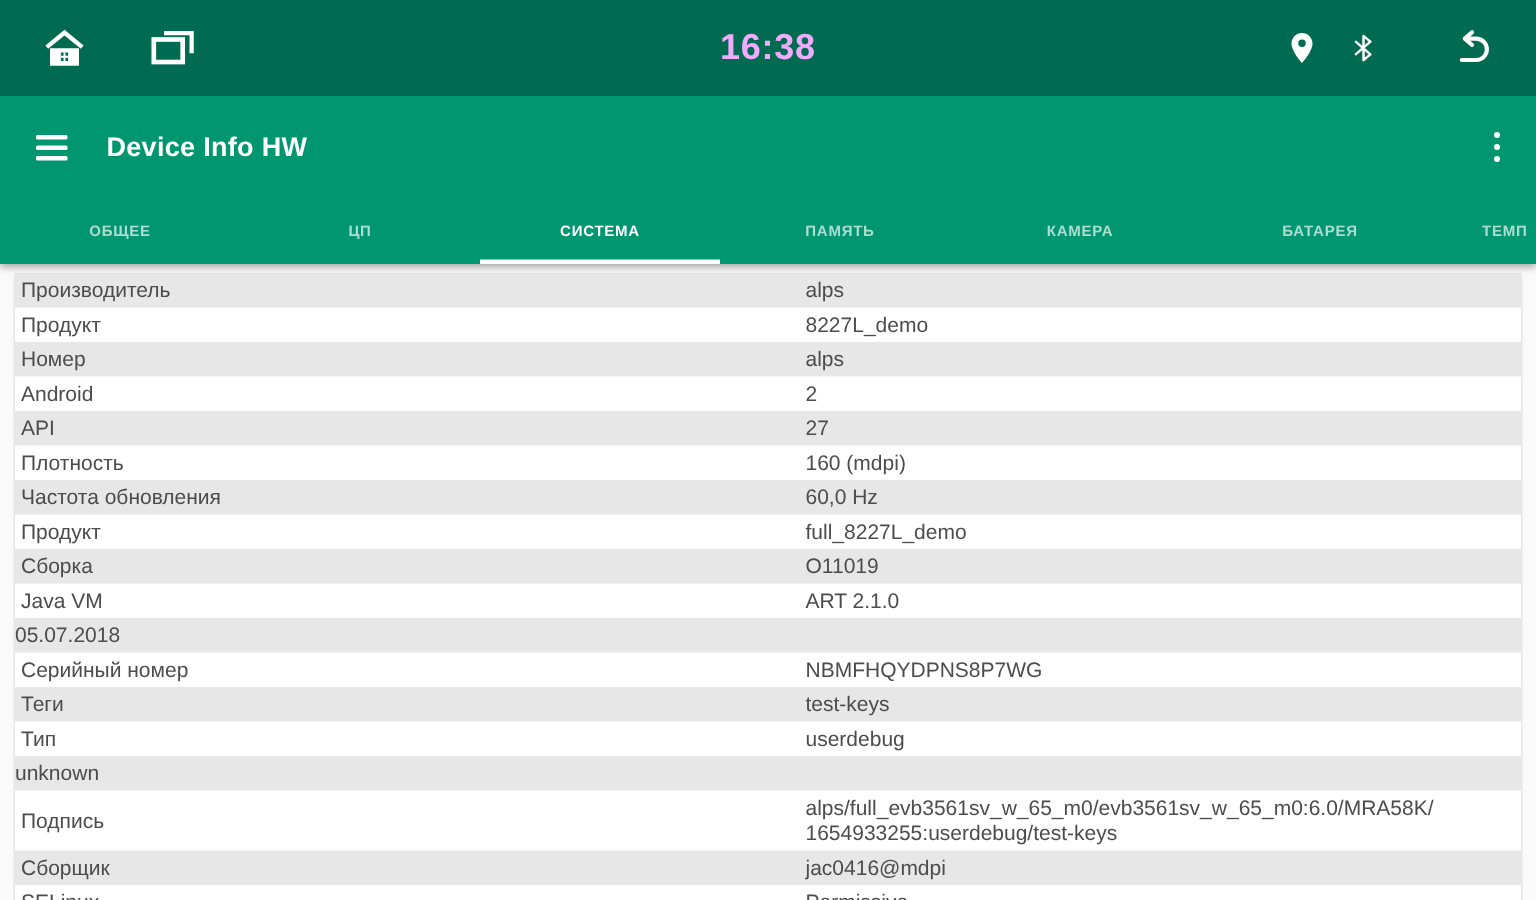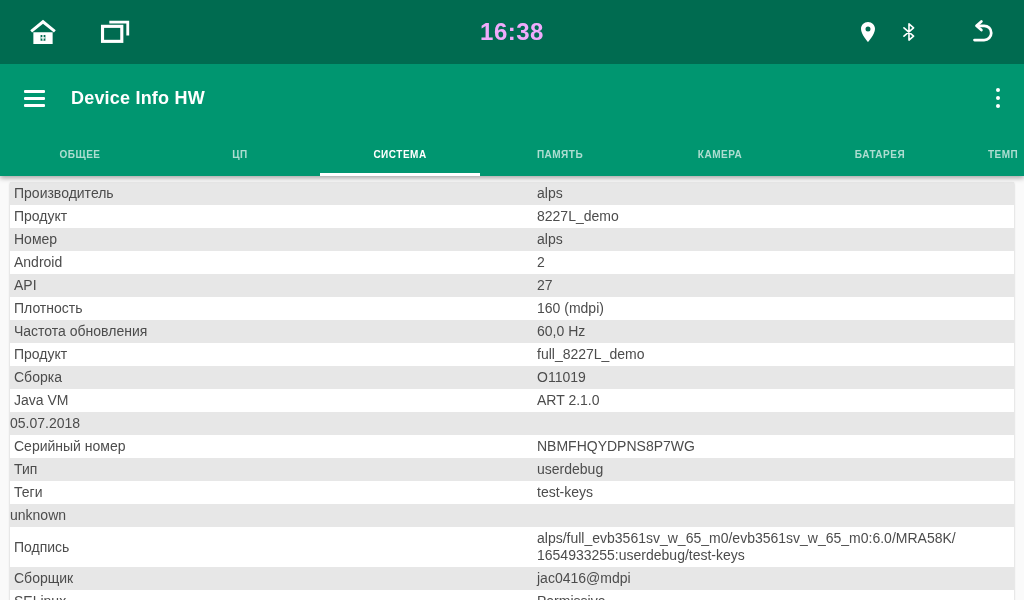--- a/index.html
+++ b/index.html
@@ -215,26 +215,26 @@
     <div class="cell value">ART 2.1.0</div>
   </div>
         <div class="row">
     <div class="cell value">05.07.2018</div>
   </div>
         <div class="row">
     <div class="cell label">Серийный номер</div>
     <div class="cell value">NBMFHQYDPNS8P7WG</div>
   </div>
         <div class="row">
+    <div class="cell label">Теги</div>
+    <div class="cell value">test-keys</div>
+  </div>
+        <div class="row">
     <div class="cell label">Тип</div>
     <div class="cell value">userdebug</div>
-  </div>
-        <div class="row">
-    <div class="cell label">Теги</div>
-    <div class="cell value">test-keys</div>
   </div>
         <div class="row">
     <div class="cell value">unknown</div>
   </div>
         <div class="row">
     <div class="cell label">Подпись</div>
     <div class="cell value">alps/full_evb3561sv_w_65_m0/evb3561sv_w_65_m0:6.0/MRA58K/
 1654933255:userdebug/test-keys</div>
   </div>
         <div class="row">

